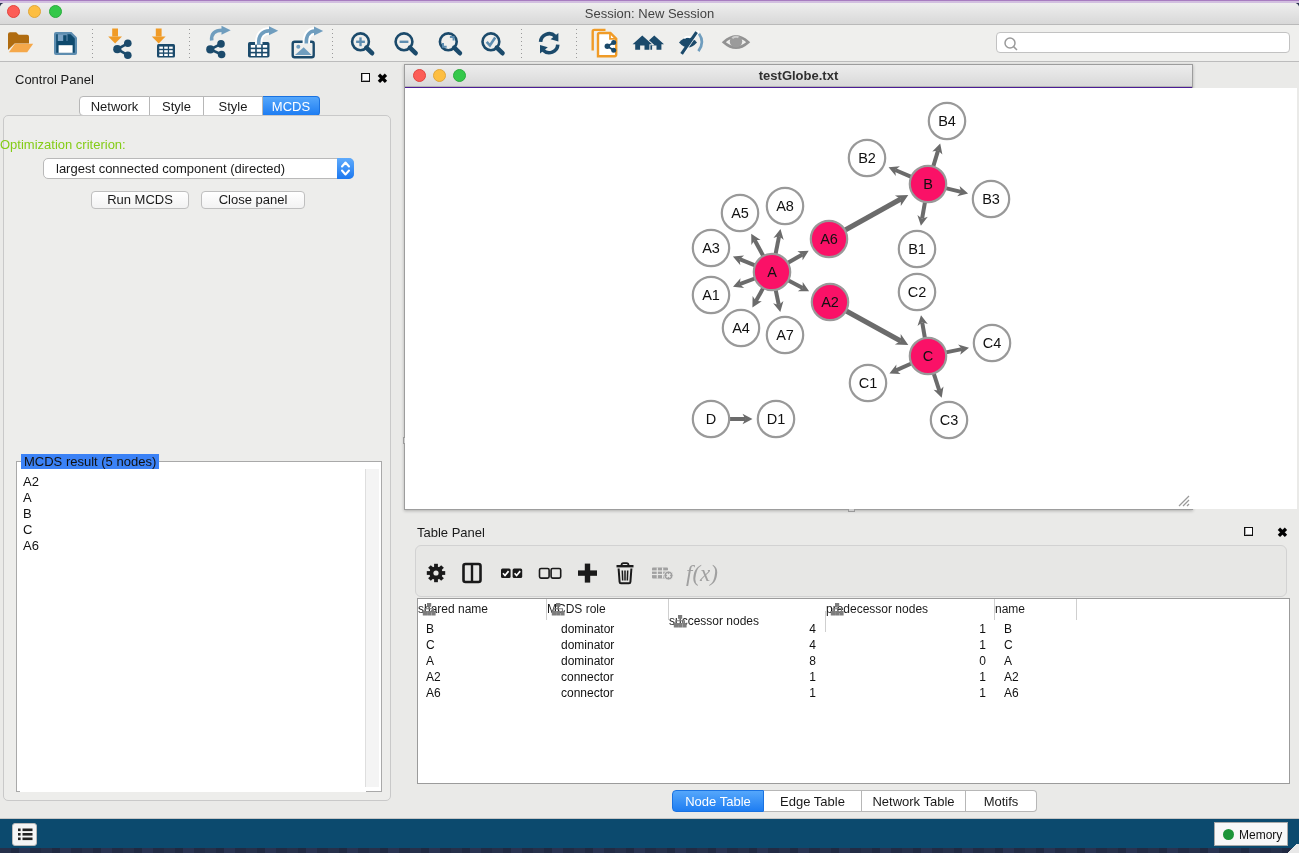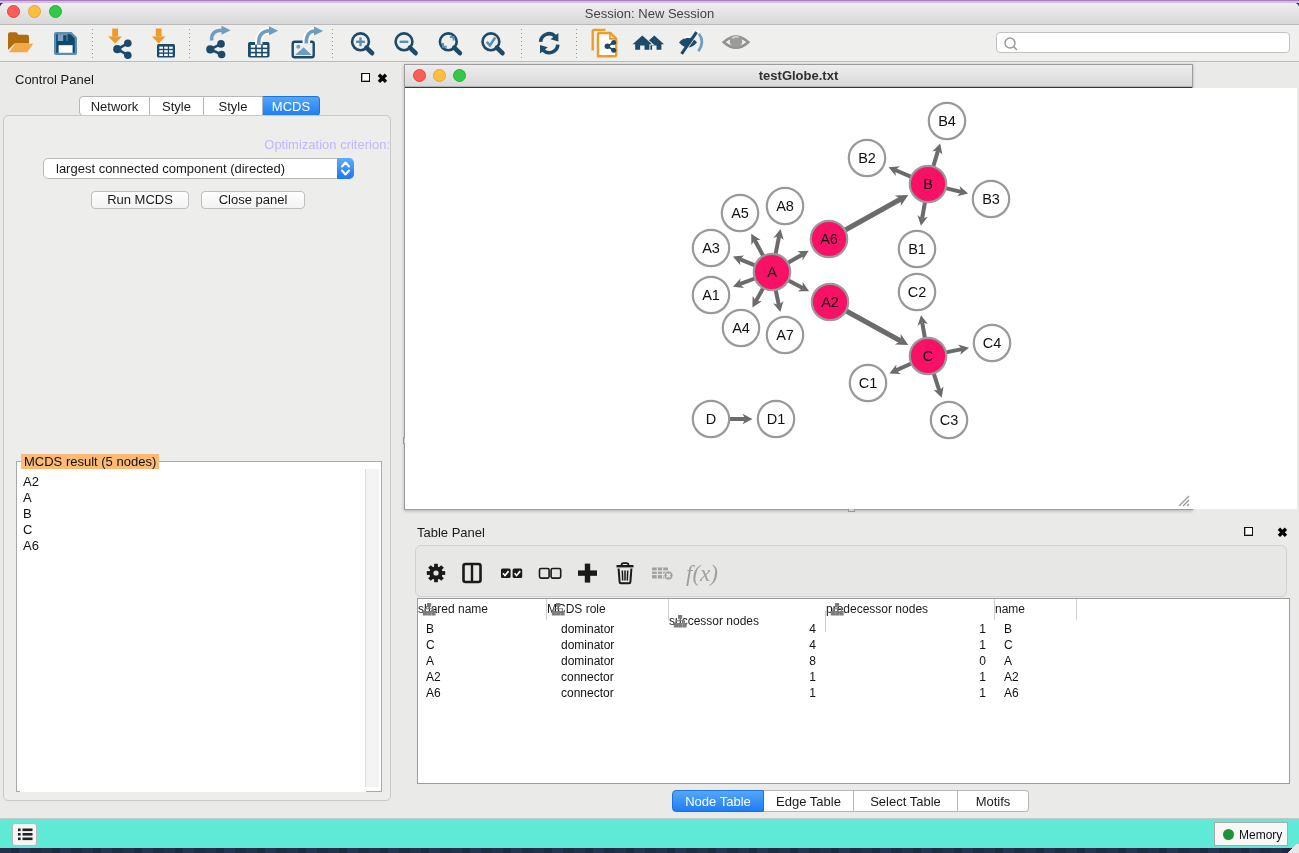--- a/index.html
+++ b/index.html
@@ -31,29 +31,29 @@
 #cpanel { left:1px; top:63px; width:390px; height:738px; }
 .ptitle { font-size:13px; color:#1a1a1a; }
 .maxbox { position:absolute; width:9px; height:9px; border:1.5px solid #111; background:#fdfdfd; box-shadow:1px -1px 0 #aaa inset; }
 .closex { position:absolute; font-size:13px; font-weight:bold; color:#000; font-family:"Liberation Sans",sans-serif; }
 #cptabs { left:79px; top:96px; height:20px; display:flex; font-size:13px; }
 #cptabs div { background:#ffffff; border:1px solid #b7b7b7; border-left:none; color:#1a1a1a; text-align:center; line-height:19px; }
 #cptabs div:first-child { border-left:1px solid #b7b7b7; border-radius:4px 0 0 4px; }
 #cptabs div:last-child { border-radius:0 4px 4px 0; }
 #cptabs div.sel { background:linear-gradient(#55a7fb,#1e7df2); border-color:#1a72e0; color:#fff; }
 #cpbody { left:3px; top:115px; width:388px; height:686px; background:#ededeb; border:1px solid #c9c9c9; border-radius:5px; }
-#optlabel { left:0; top:137px; width:390px; text-align:right; font-size:13px; color:#c4b5fd; }
+#optlabel { left:0; top:137px; width:390px; text-align:left; font-size:13px; color:#84cc16; }
 #dropdown { left:43px; top:158px; width:311px; height:21px; background:#ffffff; border:1px solid #b9b9b9; border-radius:5px; }
 #dropdown span { position:absolute; left:12px; top:2px; font-size:13px; color:#1a1a1a; }
 #ddbtn { position:absolute; right:-1px; top:-1px; width:17px; height:21px; background:linear-gradient(#5fabfc,#1c78f0); border-radius:0 5px 5px 0; }
 .btn { position:absolute; height:18px; background:linear-gradient(#ffffff,#f2f2f2); border:1px solid #bfbfbf; border-radius:4px; font-size:13px; color:#1a1a1a; text-align:center; line-height:16px; }
 #runbtn { left:91px; top:191px; width:98px;text-align:center; }
 #closebtn { left:201px; top:191px; width:104px; }
 #fieldset { left:16px; top:461px; width:366px; height:331px; border:1px solid #a9a9a9; background:#fff; }
-#fslegend { position:absolute; left:4px; top:-8px; background:#fdba74; padding:0 3px; font-size:13px; color:#111; }
+#fslegend { position:absolute; left:4px; top:-8px; background:#3b82f6; padding:0 3px; font-size:13px; color:#111; }
 #fslist { position:absolute; left:3px; top:12px; width:346px; height:318px; background:#fff; font-size:13px; color:#111; line-height:16px; padding-left:3px; }
 #fsscroll { position:absolute; right:2px; top:7px; width:14px; height:318px; background:#f4f4f4; border-left:1px solid #dedede; }
 
 
 #netwin { left:404px; top:64px; width:789px; height:446px; background:#4c1d95; border:1px solid #9d9d9d; box-shadow:0 1px 3px rgba(0,0,0,0.25); }
 #nettitle { position:absolute; left:0; top:0; width:100%; height:22px; background:linear-gradient(#ededed,#d9d9d9); border-bottom:1px solid #b4b4b4; }
 #nettitle .t1 { left:8px;  top:4px; background:#fc5d57; border:1px solid #e2443e; }
 #nettitle .t2 { left:28px; top:4px; background:#fdbe41; border:1px solid #e0a63a; }
 #nettitle .t3 { left:48px; top:4px; background:#34c84a; border:1px solid #2bac3e; }
 #nettitle span { position:absolute; width:100%; text-align:center; top:3px; font-size:13px; font-weight:bold; color:#303030; }
@@ -66,21 +66,21 @@
 #thead { position:absolute; left:0; top:0; height:21px; background:linear-gradient(#f7f7f7,#eeeeee); border-bottom:1px solid #d0d0d0; font-size:12px; color:#1a1a1a; }
 .th { position:absolute; top:0; height:21px; border-right:1px solid #cfcfcf; line-height:21px; }
 .trow { position:absolute; font-size:12px; color:#111; height:16px; line-height:16px; }
 #tabs2 { left:672px; top:790px; height:22px; display:flex; font-size:13px; }
 #tabs2 div { background:#ffffff; border:1px solid #b7b7b7; border-left:none; color:#1a1a1a; text-align:center; line-height:21px; }
 #tabs2 div:first-child { border-left:1px solid #b7b7b7; border-radius:4px 0 0 4px;text-align:center; }
 #tabs2 div:last-child { border-radius:0 4px 4px 0; }
 #tabs2 div.sel { background:linear-gradient(#55a7fb,#1e7df2); border-color:#1a72e0; color:#fff; }
 
 
-#statusbar { left:0; top:818px; width:1299px; height:30px; background:#5eead4; border-top:1px solid #c6c6c6; }
+#statusbar { left:0; top:818px; width:1299px; height:30px; background:#0c4a6e; border-top:1px solid #c6c6c6; }
 #listbtn { position:absolute; left:12px; top:4px; width:25px; height:23px; background:#f5f5f5; border:1px solid #b9b9b9; border-radius:3px; }
 #membtn { position:absolute; left:1214px; top:3px; width:74px; height:24px; background:#f7f7f7; border:1px solid #a9a9a9; font-size:12px; color:#111; }
 #membtn i { position:absolute; left:8px; top:6px; width:11px; height:11px; border-radius:50%; background:#1b9437; }
 #membtn span { position:absolute; left:24px; top:5px; font-style:normal; }
 
 
 #deskBot { left:0; top:848px; width:1299px; height:5px; background:#232c43; background-image:repeating-linear-gradient(90deg,#26304a 0 11px,#202941 11px 19px,#293351 19px 30px,#222b44 30px 41px); }
 #cornerGrip { left:1286px; top:844px; width:13px; height:9px; background:linear-gradient(135deg,transparent 46%,#e8e8e8 47%); }
 </style>
 </head>
@@ -489,22 +489,22 @@
 <div class="trow" style="left:420px;top:70px;width:148px;text-align:right;">1</div>
 <div class="trow" style="left:586px;top:70px;">A2</div>
 <div class="trow" style="left:8px;top:86px;">A6</div>
 <div class="trow" style="left:143px;top:86px;">connector</div>
 <div class="trow" style="left:250px;top:86px;width:148px;text-align:right;">1</div>
 <div class="trow" style="left:420px;top:86px;width:148px;text-align:right;">1</div>
 <div class="trow" style="left:586px;top:86px;">A6</div>
   </div>
   <div class="abs" id="tabs2">
     <div class="sel" style="width:92px">Node Table</div>
-      <div style="width:90px">Edge Table</div>
-      <div style="width:104px">Select Table</div>
+      <div style="width:98px">Edge Table</div>
+      <div style="width:104px">Network Table</div>
       <div style="width:71px">Motifs</div>
   </div>
 
   <div class="abs" id="statusbar">
     <div id="listbtn">
         <svg width="23" height="21" style="position:absolute;left:1px;top:0">
           <g fill="#222">
             <rect x="4" y="4.5" width="2.6" height="2.6"></rect>
             <rect x="8.5" y="4.5" width="10" height="2.6"></rect>
             <rect x="4" y="9" width="2.6" height="2.6"></rect>

